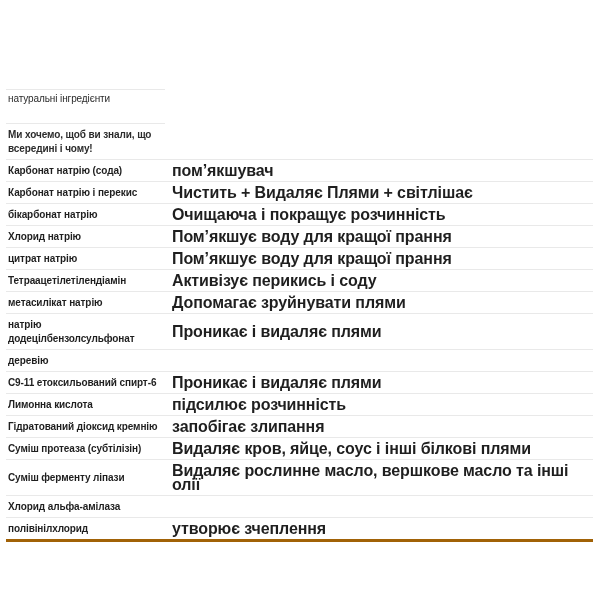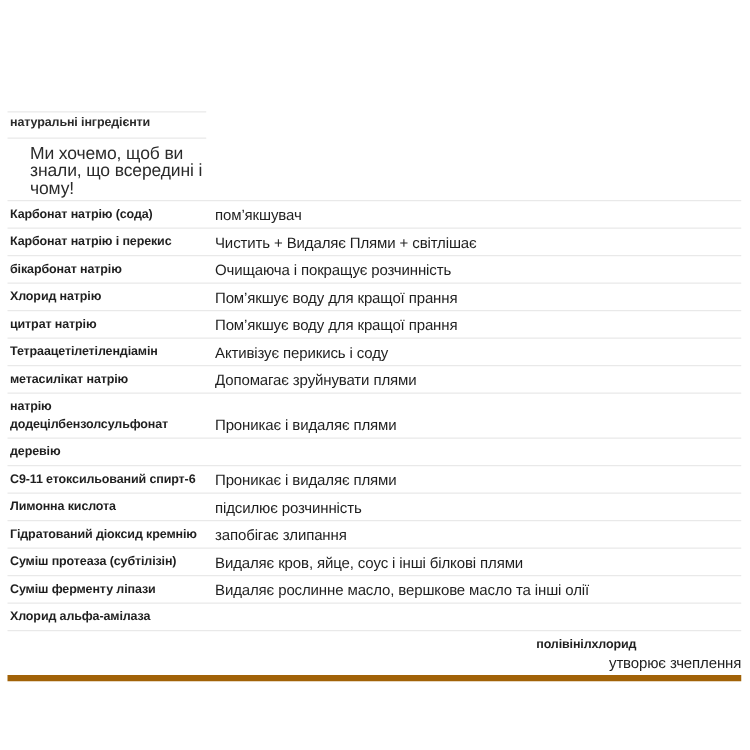--- a/index.html
+++ b/index.html
@@ -9,53 +9,52 @@
     font-family: "Liberation Sans", "DejaVu Sans", sans-serif;
     overflow: hidden;
   }
   .page { width: 600px; height: 600px; background: #ffffff; }
 
   
   .hdr { margin: 89px 0 0 6px; width: 159px; }
   .hdr-title {
     border-top: 1px solid #e9e9e9;
     border-bottom: 1px solid #e9e9e9;
-    padding: 2px 0 4px 2px;
+    padding: 2px 0 17px 2px;
     font-size: 10px; line-height: 14px;
-    font-weight: 700; color: #2b2b2b;
+    font-weight: 400; color: #2b2b2b;
     letter-spacing: -0.1px;
   }
   .hdr-sub {
     padding: 4px 0 3px 2px;
-    font-size: 14px; line-height: 14px;
-    font-weight: 400; color: #2b2b2b;
+    font-size: 10px; line-height: 14px;
+    font-weight: 700; color: #2b2b2b;
     letter-spacing: -0.1px;
-    margin-left: 16px;
   }
 
   
   .tbl { margin: 0 7px 0 6px; width: 587px; }
   .row {
     display: flex;
-    align-items: flex-end;
+    align-items: center;
     border-top: 1px solid #e9e9e9;
     padding: 3.5px 0;
   }
-  .row:last-child { border-bottom: 5px solid #a16207; flex-direction: column; }
+  .row:last-child { border-bottom: 3px solid #a16207; }
   .cl {
     width: 166px; flex-shrink: 0;
     padding-left: 2px; padding-right: 8px;
     font-size: 10px; line-height: 14px;
     font-weight: 700; color: #1f1f1f;
     letter-spacing: -0.1px;
   }
   .cr {
     flex: 1;
-    font-size: 12px; line-height: 14px;
-    font-weight: 400; color: #1f1f1f;
+    font-size: 16px; line-height: 14px;
+    font-weight: 700; color: #1f1f1f;
     letter-spacing: -0.1px;
   }
 </style>
 </head>
 <body>
 
 <div class="page">
 
   <div class="hdr">
     <div class="hdr-title">натуральні інгредієнти</div>

